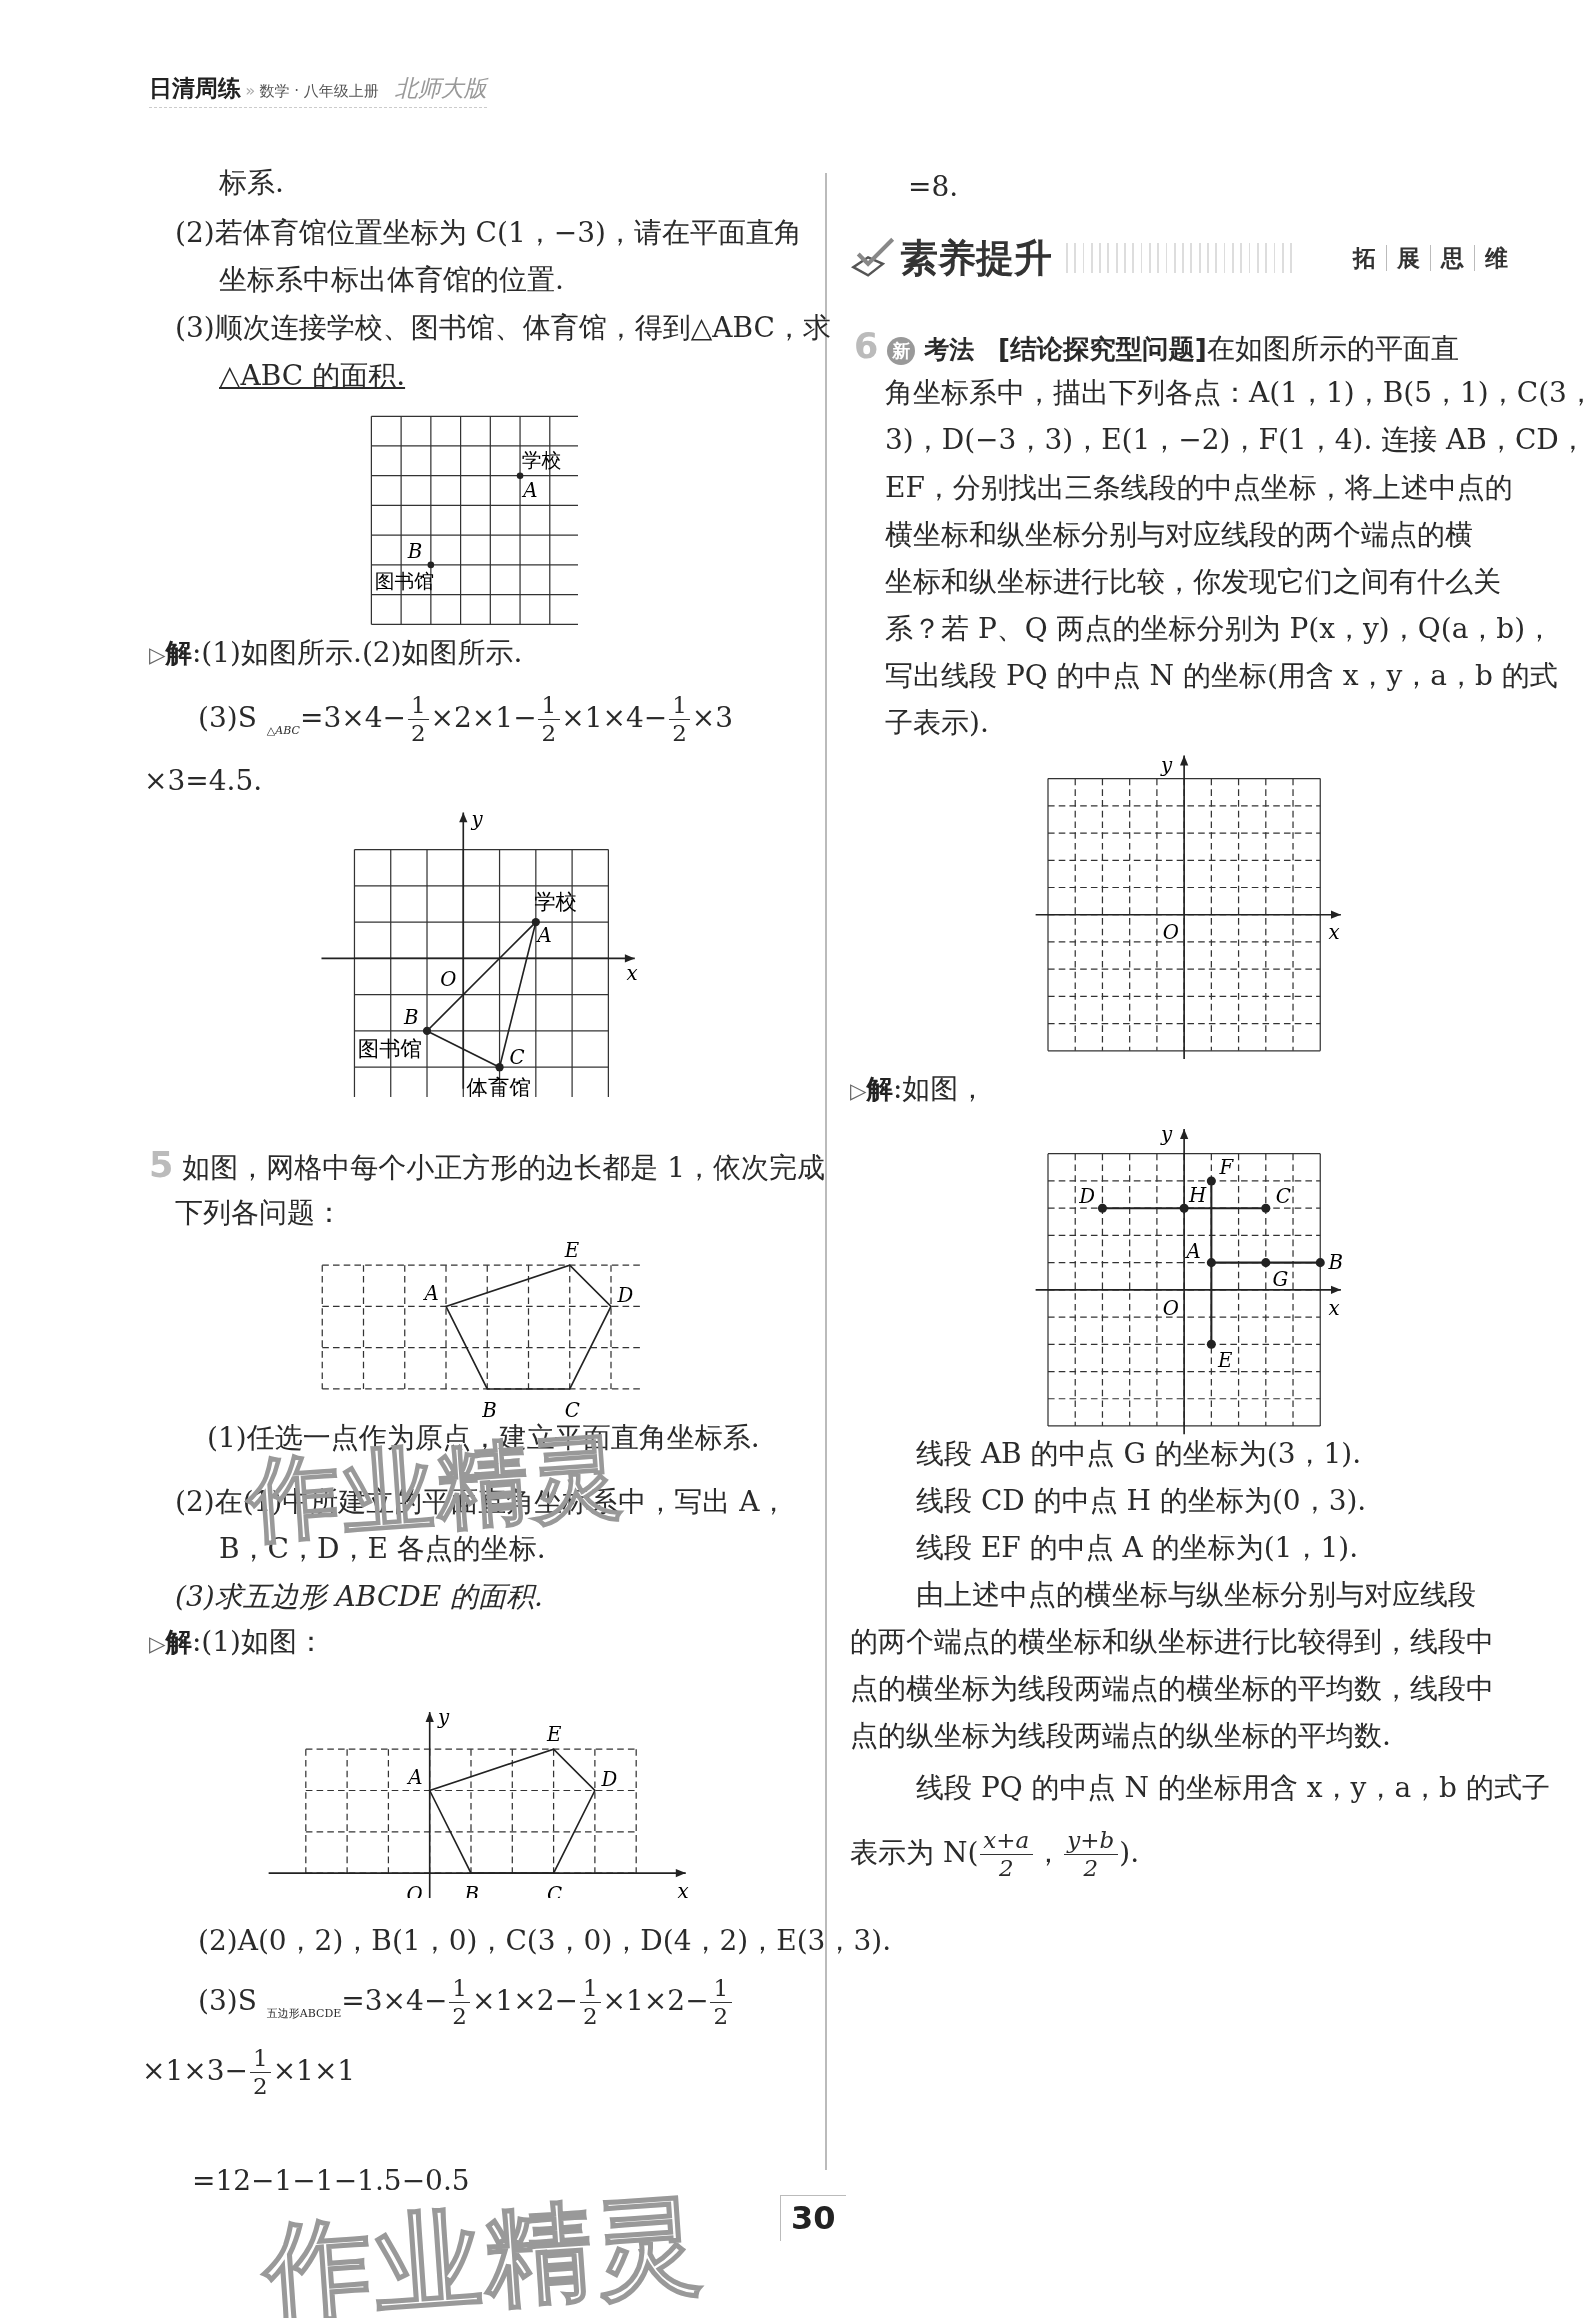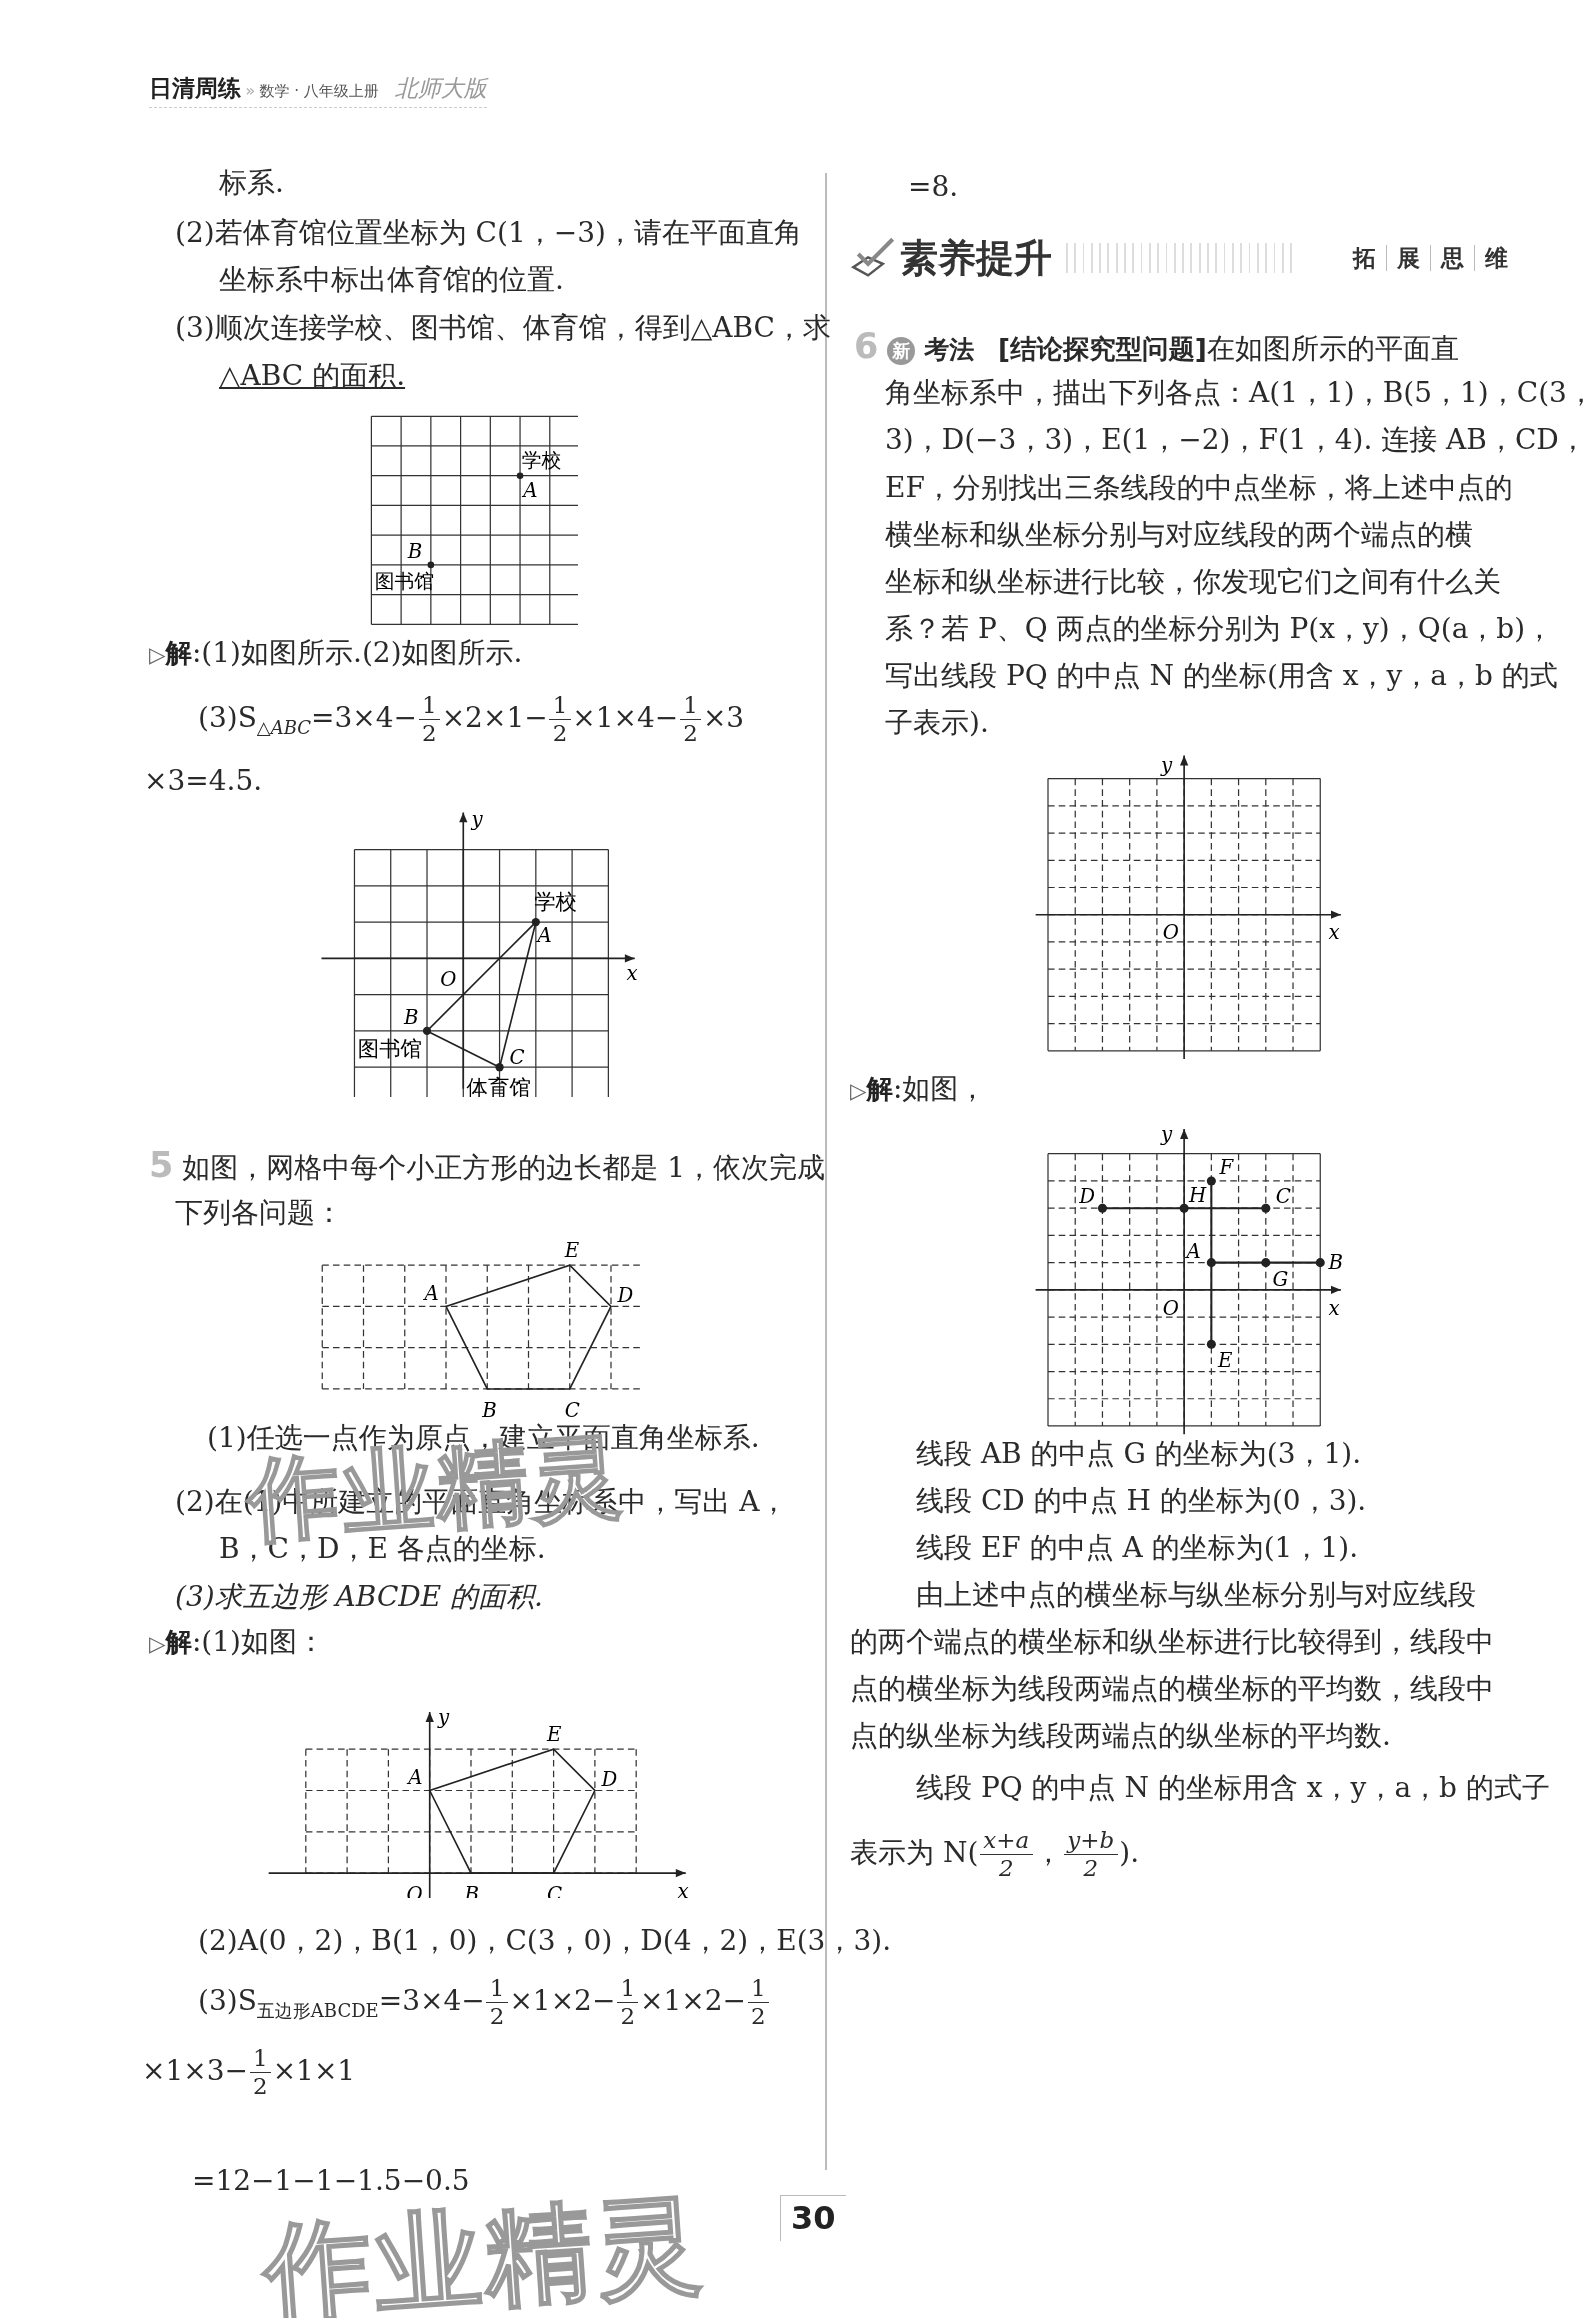--- a/index.html
+++ b/index.html
@@ -15,21 +15,21 @@
   .divider { position:absolute; left:825px; top:173px; width:1.7px; height:1997px; background:#bbb; }
   .section-title { font-family:"DejaVu Sans", sans-serif; font-weight:bold; font-size:38px; color:#333; }
   .section-tags span { font-family:"DejaVu Sans", sans-serif; font-size:23px; font-weight:bold; color:#333; padding:0 10px; border-right:1.7px solid #bbb; }
   .section-tags span:last-child { border-right:none; }
   .qnum { font-family:"DejaVu Sans", sans-serif; font-weight:bold; font-size:35px; color:#bbb; }
   .sol-label { font-family:"DejaVu Sans", sans-serif; font-weight:bold; font-size:26.4px; color:#222; }
   .tri { font-size:21.5px; color:#666; }
   .frac { display:inline-block; vertical-align:middle; text-align:center; line-height:1; margin:0 1.7px; }
   .frac .num { display:block; font-size:23px; border-bottom:1.7px solid #333; padding:0 3.3px 1.7px; }
   .frac .den { display:block; font-size:23px; padding-top:1.7px; }
-  .sub { font-size:18px; vertical-align:-6.6px; }
+  .sub { font-size:11px; vertical-align:-6.6px;margin-left:10px; }
   .badge-new { display:inline-block; width:28px; height:28px; border-radius:50%; background:#999; color:#fff;
                font-family:"DejaVu Sans", sans-serif; font-weight:bold; font-size:18px; text-align:center; line-height:28px; vertical-align:middle; }
   .kaofa { font-family:"DejaVu Sans", sans-serif; font-weight:bold; font-size:25px; }
   .bracket-title { font-family:"DejaVu Sans", sans-serif; font-weight:bold; font-size:26.4px; }
   .watermark { position:absolute; font-family:"DejaVu Sans", sans-serif; font-weight:bold; font-size:107px;
                color:transparent; -webkit-text-stroke:1.7px #999; letter-spacing:3.3px; transform:rotate(-4deg); }
   .page-no { font-family:"DejaVu Sans", sans-serif; font-size:32px; color:#222;font-weight:bold; }
   svg text { font-family:"DejaVu Serif", "Liberation Serif", serif; }
 </style>
 </head>

